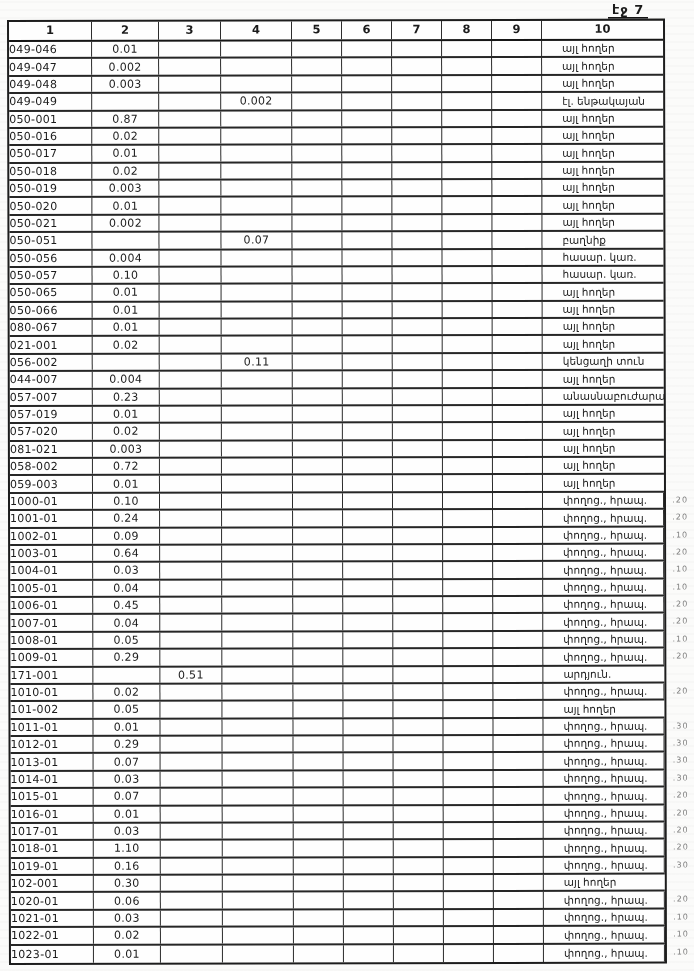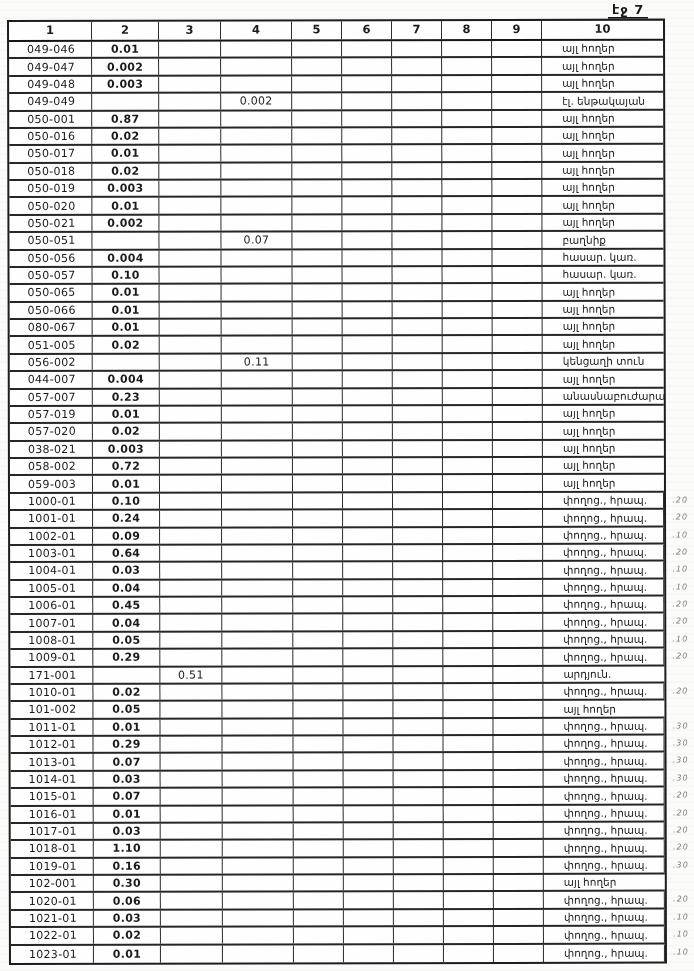--- a/index.html
+++ b/index.html
@@ -46,39 +46,38 @@
   .cell{
     box-sizing:border-box;
     border-right:1.5px solid #2c2c2c;
     overflow:hidden;white-space:nowrap;
     display:flex;align-items:center;
     font-size:11px;
     line-height:1;
   }
   .cell:last-child{border-right:none;text-align:center;}
   .c0{width:83px;}
-  .c1{width:67px;font-weight:bold;}
+  .c1{width:67px;}
   .c2{width:62px;}
   .c3{width:71px;}
   .c4{width:50px;}
   .c5{width:50px;}
   .c6{width:50px;}
   .c7{width:50px;}
   .c8{width:50px;}
   .c9{width:121px;}
   .hc{justify-content:center;font-weight:bold;font-size:11.5px;}
-  .code{padding-left:18px;letter-spacing:0.3px;}
+  .code{padding-left:0;letter-spacing:0.3px;}
   .num{justify-content:center;letter-spacing:0.3px;}
   .label{padding-left:20px;font-size:10.5px;}
   .note{
     position:absolute;
     right:-24px;top:3px;
     font-size:8px;color:#6a6a6a;opacity:0.85;
     letter-spacing:1px;
-    font-style:italic;
   }
 </style>
 </head>
 <body>
 
 <div class="page">
   <div class="page-label">էջ 7</div>
 
   <div class="table">
     <div class="row header" id="header-row">
@@ -292,21 +291,21 @@
           <div class="cell c2 num"></div>
           <div class="cell c3 num"></div>
           <div class="cell c4 num"></div>
           <div class="cell c5 num"></div>
           <div class="cell c6 num"></div>
           <div class="cell c7 num"></div>
           <div class="cell c8 num"></div>
           <div class="cell c9 label">այլ հողեր</div>
         </div>
         <div class="row">
-          <div class="cell c0 code">051-005</div>
+          <div class="cell c0 code">021-001</div>
           <div class="cell c1 num">0.02</div>
           <div class="cell c2 num"></div>
           <div class="cell c3 num"></div>
           <div class="cell c4 num"></div>
           <div class="cell c5 num"></div>
           <div class="cell c6 num"></div>
           <div class="cell c7 num"></div>
           <div class="cell c8 num"></div>
           <div class="cell c9 label">այլ հողեր</div>
         </div>
@@ -364,21 +363,21 @@
           <div class="cell c2 num"></div>
           <div class="cell c3 num"></div>
           <div class="cell c4 num"></div>
           <div class="cell c5 num"></div>
           <div class="cell c6 num"></div>
           <div class="cell c7 num"></div>
           <div class="cell c8 num"></div>
           <div class="cell c9 label">այլ հողեր</div>
         </div>
         <div class="row">
-          <div class="cell c0 code">038-021</div>
+          <div class="cell c0 code">081-021</div>
           <div class="cell c1 num">0.003</div>
           <div class="cell c2 num"></div>
           <div class="cell c3 num"></div>
           <div class="cell c4 num"></div>
           <div class="cell c5 num"></div>
           <div class="cell c6 num"></div>
           <div class="cell c7 num"></div>
           <div class="cell c8 num"></div>
           <div class="cell c9 label">այլ հողեր</div>
         </div>

